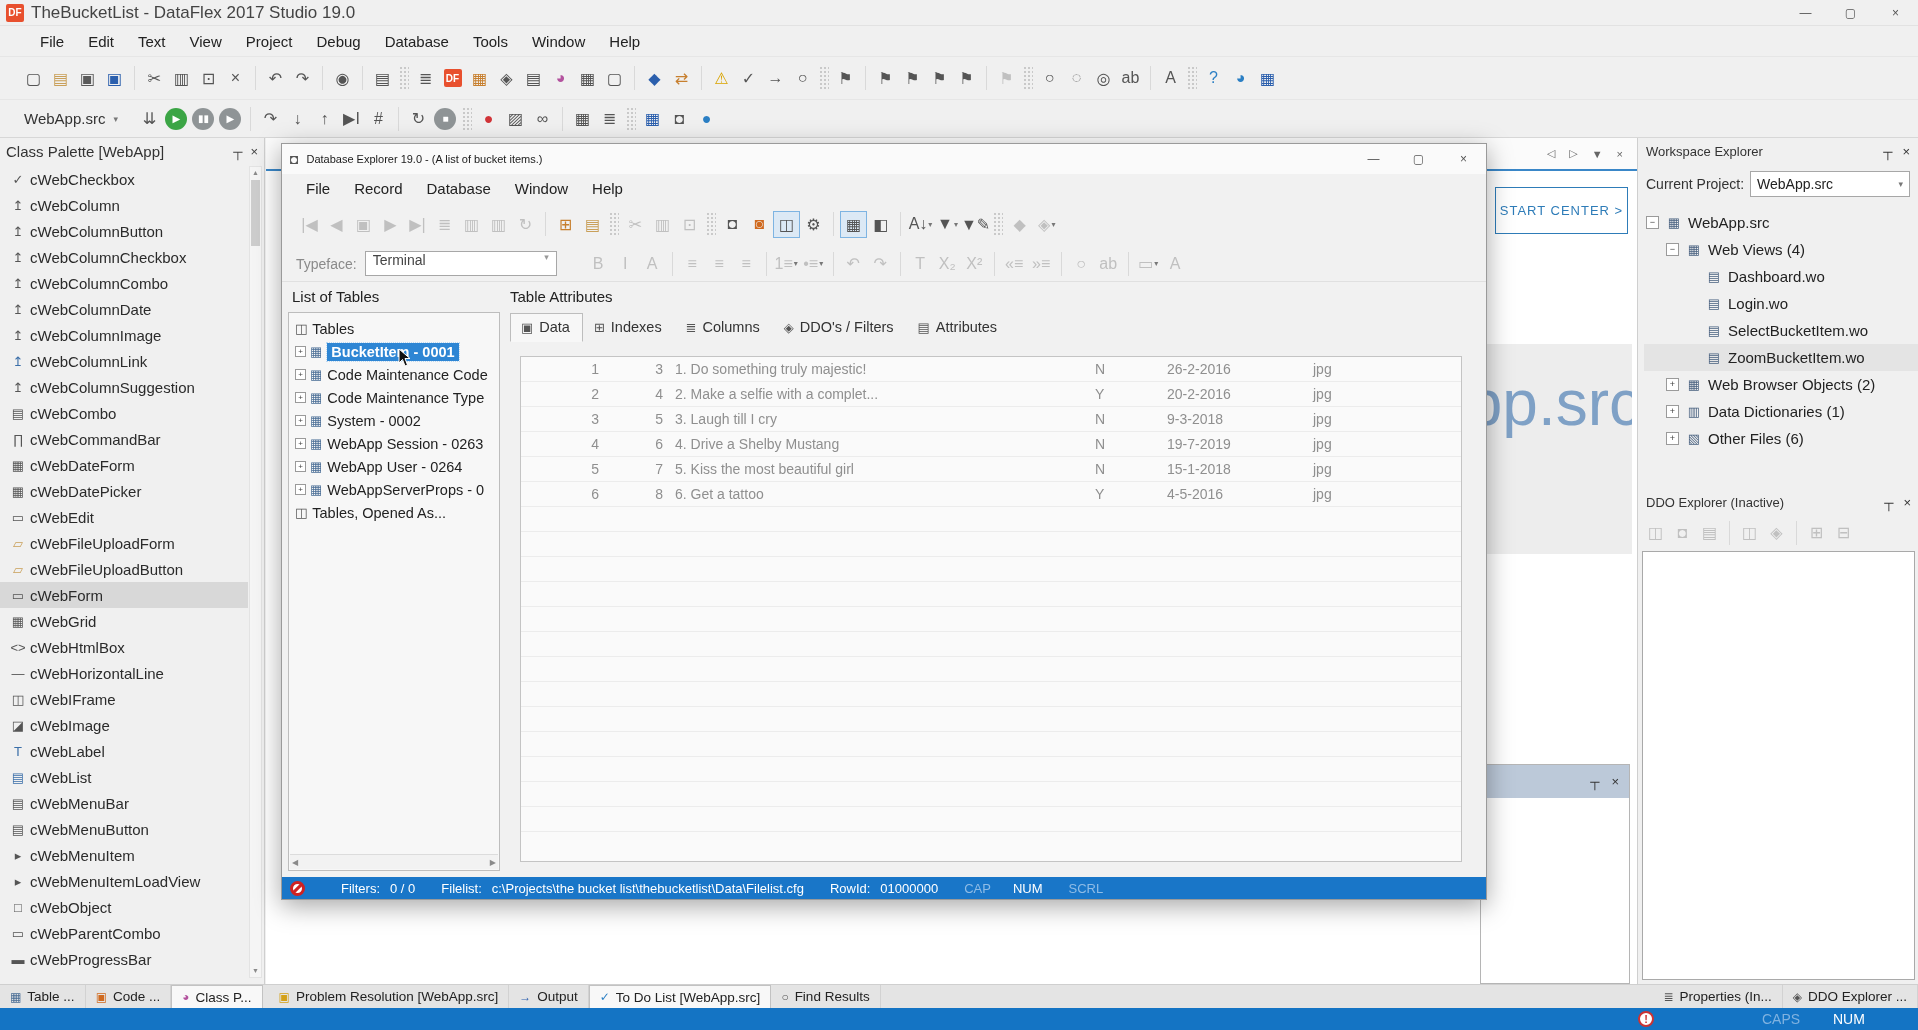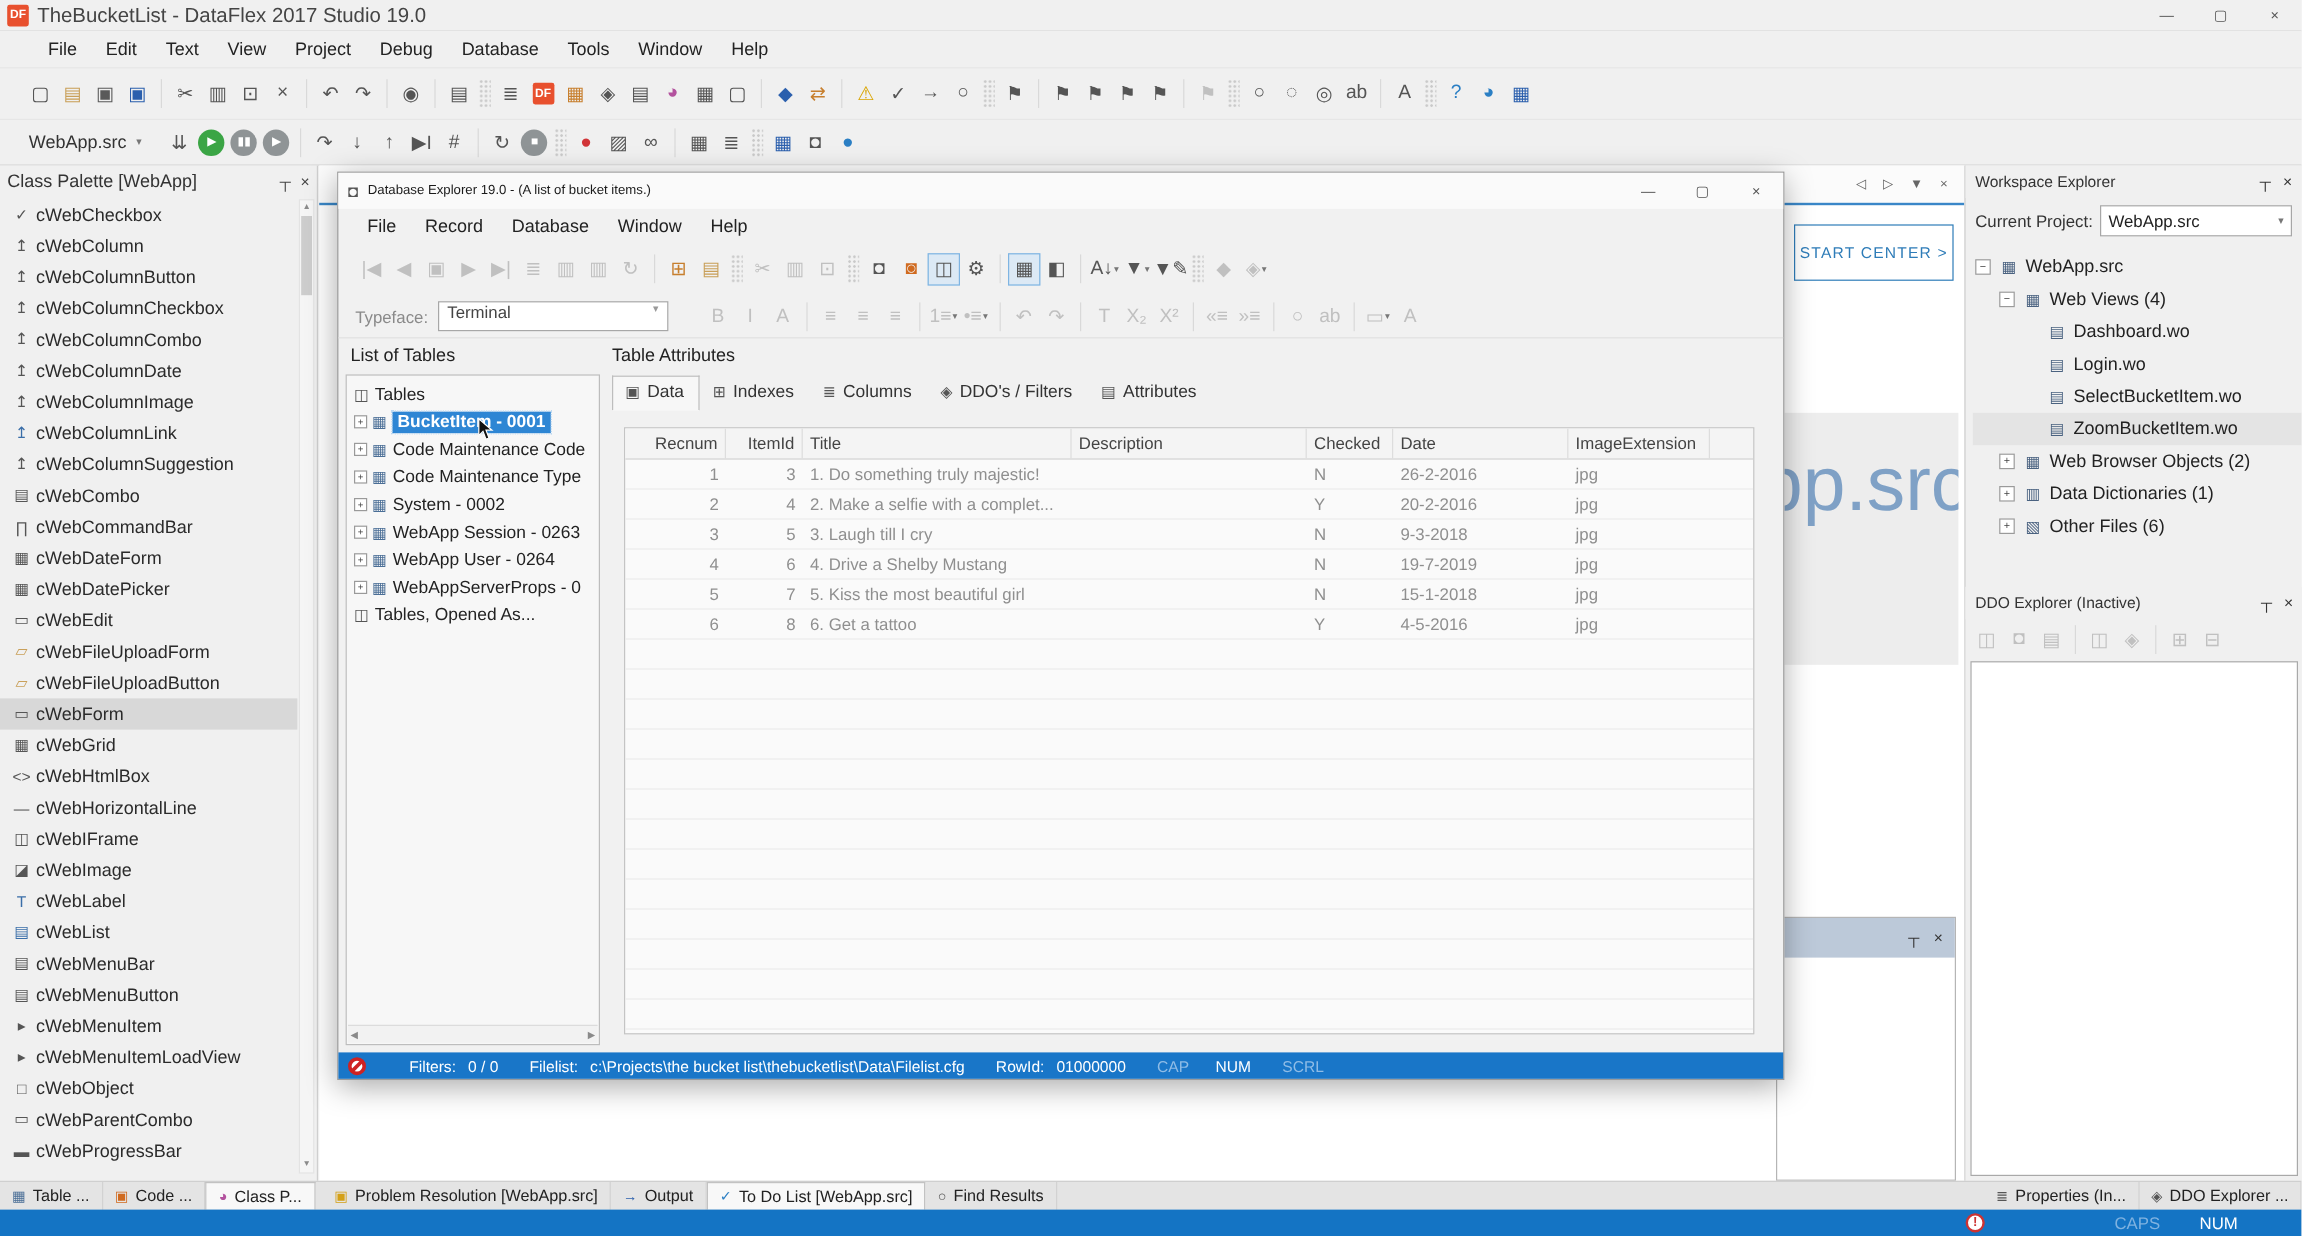--- a/index.html
+++ b/index.html
@@ -653,29 +653,20 @@
         <span class="tic">◈</span>
         <span>DDO's / Filters</span>
       </span>
       <span class="dtab">
         <span class="tic">▤</span>
         <span>Attributes</span>
       </span>
     </div>
 
   <div id="dlg-grid">
-      <div class="g-row head">
-        <span class="g-cell c0">Recnum</span>
-        <span class="g-cell c1">ItemId</span>
-        <span class="g-cell c2">Title</span>
-        <span class="g-cell c3">Description</span>
-        <span class="g-cell c4">Checked</span>
-        <span class="g-cell c5">Date</span>
-        <span class="g-cell c6">ImageExtension</span>
-      </div>
       <div class="g-row">
         <span class="g-cell c0">1</span>
         <span class="g-cell c1">3</span>
         <span class="g-cell c2">1. Do something truly majestic!</span>
         <span class="g-cell c3"></span>
         <span class="g-cell c4">N</span>
         <span class="g-cell c5">26-2-2016</span>
         <span class="g-cell c6">jpg</span>
       </div>
       <div class="g-row">

